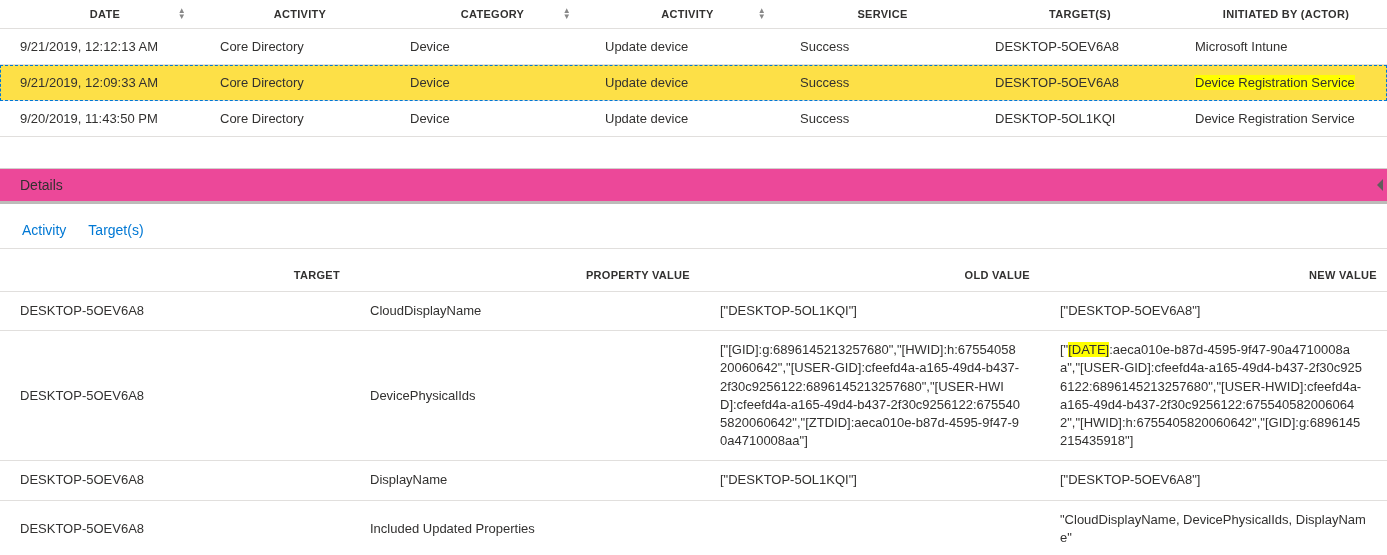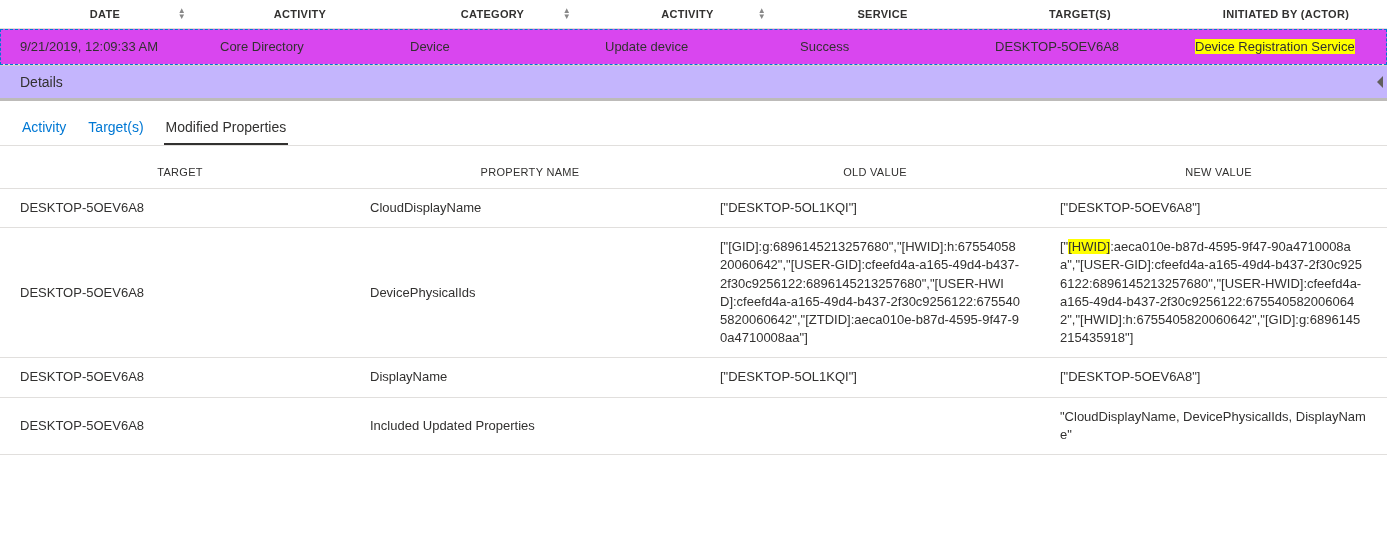--- a/index.html
+++ b/index.html
@@ -28,46 +28,47 @@
     padding: 10px 10px 10px 20px;
     border-bottom: 1px solid #e1dfdd;
     font-size: 13px;
     vertical-align: middle;
     white-space: nowrap;
     overflow: hidden;
     text-overflow: ellipsis;
   }
   .audit-table tbody tr { cursor: pointer; }
   .audit-table tbody tr.selected {
-    background: #d946ef;
+    background: #fde047;
     outline: 1px dashed #0078d4;
     outline-offset: -1px;
   }
   .sort-icons {
     position: absolute;
     right: 14px;
     top: 50%;
     transform: translateY(-50%);
     display: flex;
     flex-direction: column;
     line-height: 6px;
     font-size: 8px;
     color: #888;
   }
   .hl { background: #ffff00; }
 
   
   .details-bar {
-    background: #c4b5fd;
+    background: #ec4899;
     border-top: 1px solid #d2d0ce;
     border-bottom: 3px solid #bdbbb9;
     padding: 8px 20px;
     font-size: 14px;
     color: #323130;
     position: relative;
+    margin-top: 31px;
   }
   .details-bar::after {
     content: "";
     position: absolute;
     right: 4px;
     top: 50%;
     width: 0; height: 0;
     border-top: 6px solid transparent;
     border-bottom: 6px solid transparent;
     border-right: 6px solid #605e5c;
@@ -89,22 +90,22 @@
     border-bottom: 2px solid transparent;
   }
   .tab.active {
     color: #323130;
     border-bottom: 2px solid #323130;
   }
 
   
   .props-table { margin-top: 6px; }
   .props-table th {
-    text-align: center;
-    font-weight: 400;
+    text-align: right;
+    font-weight: 700;
     font-size: 11px;
     padding: 14px 10px 10px 20px;
     border-bottom: 1px solid #e1dfdd;
     letter-spacing: 0.3px;
   }
   .props-table td {
     padding: 10px 20px 10px 20px;
     border-bottom: 1px solid #e1dfdd;
     font-size: 13px;
     vertical-align: middle;
@@ -142,69 +143,86 @@
         <span class="sort-icons">
             <span>▲</span>
             <span>▼</span>
           </span></th>
       <th><span>SERVICE</span></th>
       <th><span>TARGET(S)</span></th>
       <th><span>INITIATED BY (ACTOR)</span></th>
     </tr>
   </thead>
   <tbody>
+    <tr>
+      <td>9/21/2019, 12:12:13 AM</td>
+      <td>Core Directory</td>
+      <td>Device</td>
+      <td>Update device</td>
+      <td>Success</td>
+      <td>DESKTOP-5OEV6A8</td>
+      <td>Microsoft Intune</td>
+    </tr>
     <tr class="selected">
       <td>9/21/2019, 12:09:33 AM</td>
       <td>Core Directory</td>
       <td>Device</td>
       <td>Update device</td>
       <td>Success</td>
       <td>DESKTOP-5OEV6A8</td>
       <td><span class="hl">Device Registration Service</span></td>
     </tr>
+    <tr>
+      <td>9/20/2019, 11:43:50 PM</td>
+      <td>Core Directory</td>
+      <td>Device</td>
+      <td>Update device</td>
+      <td>Success</td>
+      <td>DESKTOP-5OL1KQI</td>
+      <td>Device Registration Service</td>
+    </tr>
   </tbody>
 </table>
 
 <div class="details-bar">
   <span>Details</span>
 </div>
 
 <div class="tabs">
   <div class="tab">Activity</div>
   <div class="tab">Target(s)</div>
-  <div class="tab active">Modified Properties</div>
 </div>
 
 <table class="props-table">
   <colgroup>
     <col style="width:350px">
       <col style="width:350px">
       <col style="width:340px">
       <col>
   </colgroup>
   <thead>
     <tr>
       <th>TARGET</th>
-      <th>PROPERTY NAME</th>
+      <th>PROPERTY VALUE</th>
       <th>OLD VALUE</th>
       <th>NEW VALUE</th>
     </tr>
   </thead>
   <tbody>
     <tr>
       <td>DESKTOP-5OEV6A8</td>
       <td>CloudDisplayName</td>
       <td>["DESKTOP-5OL1KQI"]</td>
       <td>["DESKTOP-5OEV6A8"]</td>
     </tr>
     <tr>
       <td>DESKTOP-5OEV6A8</td>
       <td>DevicePhysicalIds</td>
       <td>["[GID]:g:6896145213257680","[HWID]:h:6755405820060642","[USER-GID]:cfeefd4a-a165-49d4-b437-2f30c9256122:6896145213257680","[USER-HWID]:cfeefd4a-a165-49d4-b437-2f30c9256122:6755405820060642","[ZTDID]:aeca010e-b87d-4595-9f47-90a4710008aa"]</td>
-      <td><span>["</span><span class="hl">[HWID]</span><span>:aeca010e-b87d-4595-9f47-90a4710008aa","[USER-GID]:cfeefd4a-a165-49d4-b437-2f30c9256122:6896145213257680","[USER-HWID]:cfeefd4a-a165-49d4-b437-2f30c9256122:6755405820060642","[HWID]:h:6755405820060642","[GID]:g:6896145215435918"]</span></td>
+      <td><span>["</span><span class="hl">[DATE]</span><span>:aeca010e-b87d-4595-9f47-90a4710008aa","[USER-GID]:cfeefd4a-a165-49d4-b437-2f30c9256122:6896145213257680","[USER-HWID]:cfeefd4a-a165-49d4-b437-2f30c9256122:6755405820060642","[HWID]:h:6755405820060642","[GID]:g:6896145215435918"]</span></td>
     </tr>
     <tr>
       <td>DESKTOP-5OEV6A8</td>
       <td>DisplayName</td>
       <td>["DESKTOP-5OL1KQI"]</td>
       <td>["DESKTOP-5OEV6A8"]</td>
     </tr>
     <tr>
       <td>DESKTOP-5OEV6A8</td>
       <td>Included Updated Properties</td>

